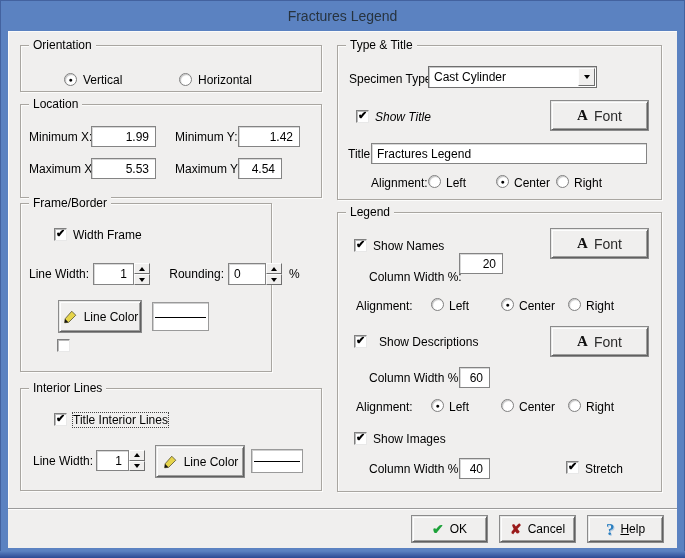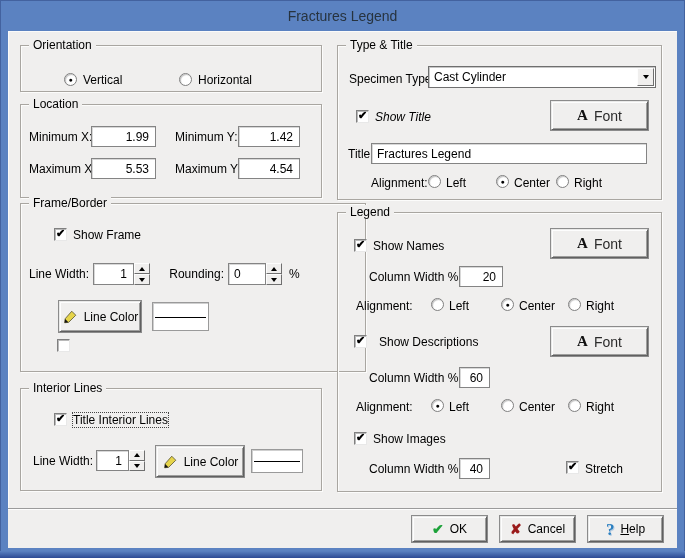--- a/index.html
+++ b/index.html
@@ -122,29 +122,29 @@
 
   <div class="group" style="left:20px;top:104px;width:302px;height:94px;">
     <span class="gtitle">Location</span>
     <span class="lbl r" style="left:8px;top:25px;width:58px;">Minimum X:</span>
     <div class="edit num" style="left:70px;top:21px;width:65px;height:21px;">1.99</div>
     <span class="lbl r" style="left:154px;top:25px;width:60px;">Minimum Y:</span>
     <div class="edit num" style="left:217px;top:21px;width:62px;height:21px;">1.42</div>
     <span class="lbl r" style="left:8px;top:57px;width:58px;">Maximum X:</span>
     <div class="edit num" style="left:70px;top:53px;width:65px;height:21px;">5.53</div>
     <span class="lbl r" style="left:154px;top:57px;width:60px;">Maximum Y:</span>
-    <div class="edit num" style="left:217px;top:53px;width:62px;height:21px;">4.54</div>
-  </div>
-
-  <div class="group" style="left:20px;top:203px;width:346px;height:169px;">
+    <div class="edit num" style="left:217px;top:53px;width:44px;height:21px;">4.54</div>
+  </div>
+
+  <div class="group" style="left:20px;top:203px;width:252px;height:169px;">
     <span class="gtitle">Frame/Border</span>
     <div class="cb" style="left:33px;top:24px;">
       <span class="check">✔</span>
     </div>
-    <span class="lbl" style="left:52px;top:24px;">Show Frame</span>
+    <span class="lbl" style="left:52px;top:24px;">Width Frame</span>
 
     <span class="lbl r" style="left:8px;top:63px;width:60px;">Line Width:</span>
     <div class="edit num" style="left:72px;top:59px;width:41px;height:22px;">1</div>
     <div class="spinner" style="left:113px;top:59px;height:22px;">
       <div class="spin">
           <span class="tri-up"></span>
         </div>
       <div class="spin">
           <span class="tri-down"></span>
         </div>
@@ -208,21 +208,21 @@
       <span>Line Color</span>
     </div>
     <div class="swatch" style="left:230px;top:60px;width:52px;height:24px;">
       <div class="swatch-line"></div>
     </div>
   </div>
 
   <div class="group" style="left:337px;top:45px;width:325px;height:155px;">
     <span class="gtitle">Type &amp; Title</span>
     <span class="lbl" style="left:11px;top:26px;">Specimen Type:</span>
-    <div class="combo" style="left:90px;top:20px;width:228px;height:22px;">
+    <div class="combo" style="left:90px;top:20px;width:169px;height:22px;">
       <span class="combo-text">Cast Cylinder</span>
       <div class="combo-btn">
           <span class="tri-down"></span>
         </div>
     </div>
 
     <div class="cb" style="left:18px;top:64px;">
       <span class="check">✔</span>
     </div>
     <span class="lbl" style="left:37px;top:64px;font-style:italic;">Show Title</span>
@@ -254,21 +254,21 @@
 
     <div class="cb" style="left:16px;top:26px;">
       <span class="check">✔</span>
     </div>
     <span class="lbl" style="left:35px;top:26px;">Show Names</span>
     <div class="btn3d fontbtn" style="left:213px;top:16px;width:97px;height:29px;">
       <span class="font-a">A</span>
       <span class="font-lbl">Font</span>
     </div>
     <span class="lbl" style="left:31px;top:57px;">Column Width %:</span>
-    <div class="edit num" style="left:121px;top:53px;width:31px;height:21px;padding-left:36px;">20</div>
+    <div class="edit num" style="left:121px;top:40px;width:31px;height:21px;padding-left:36px;">20</div>
 
     <span class="lbl" style="left:18px;top:86px;">Alignment:</span>
     <div class="radio" style="left:93px;top:85px;">
       <span class="dot"></span>
     </div>
     <span class="lbl" style="left:111px;top:86px;">Left</span>
     <div class="radio" style="left:163px;top:85px;">
       <span class="dot">●</span>
     </div>
     <span class="lbl" style="left:181px;top:86px;">Center</span>

